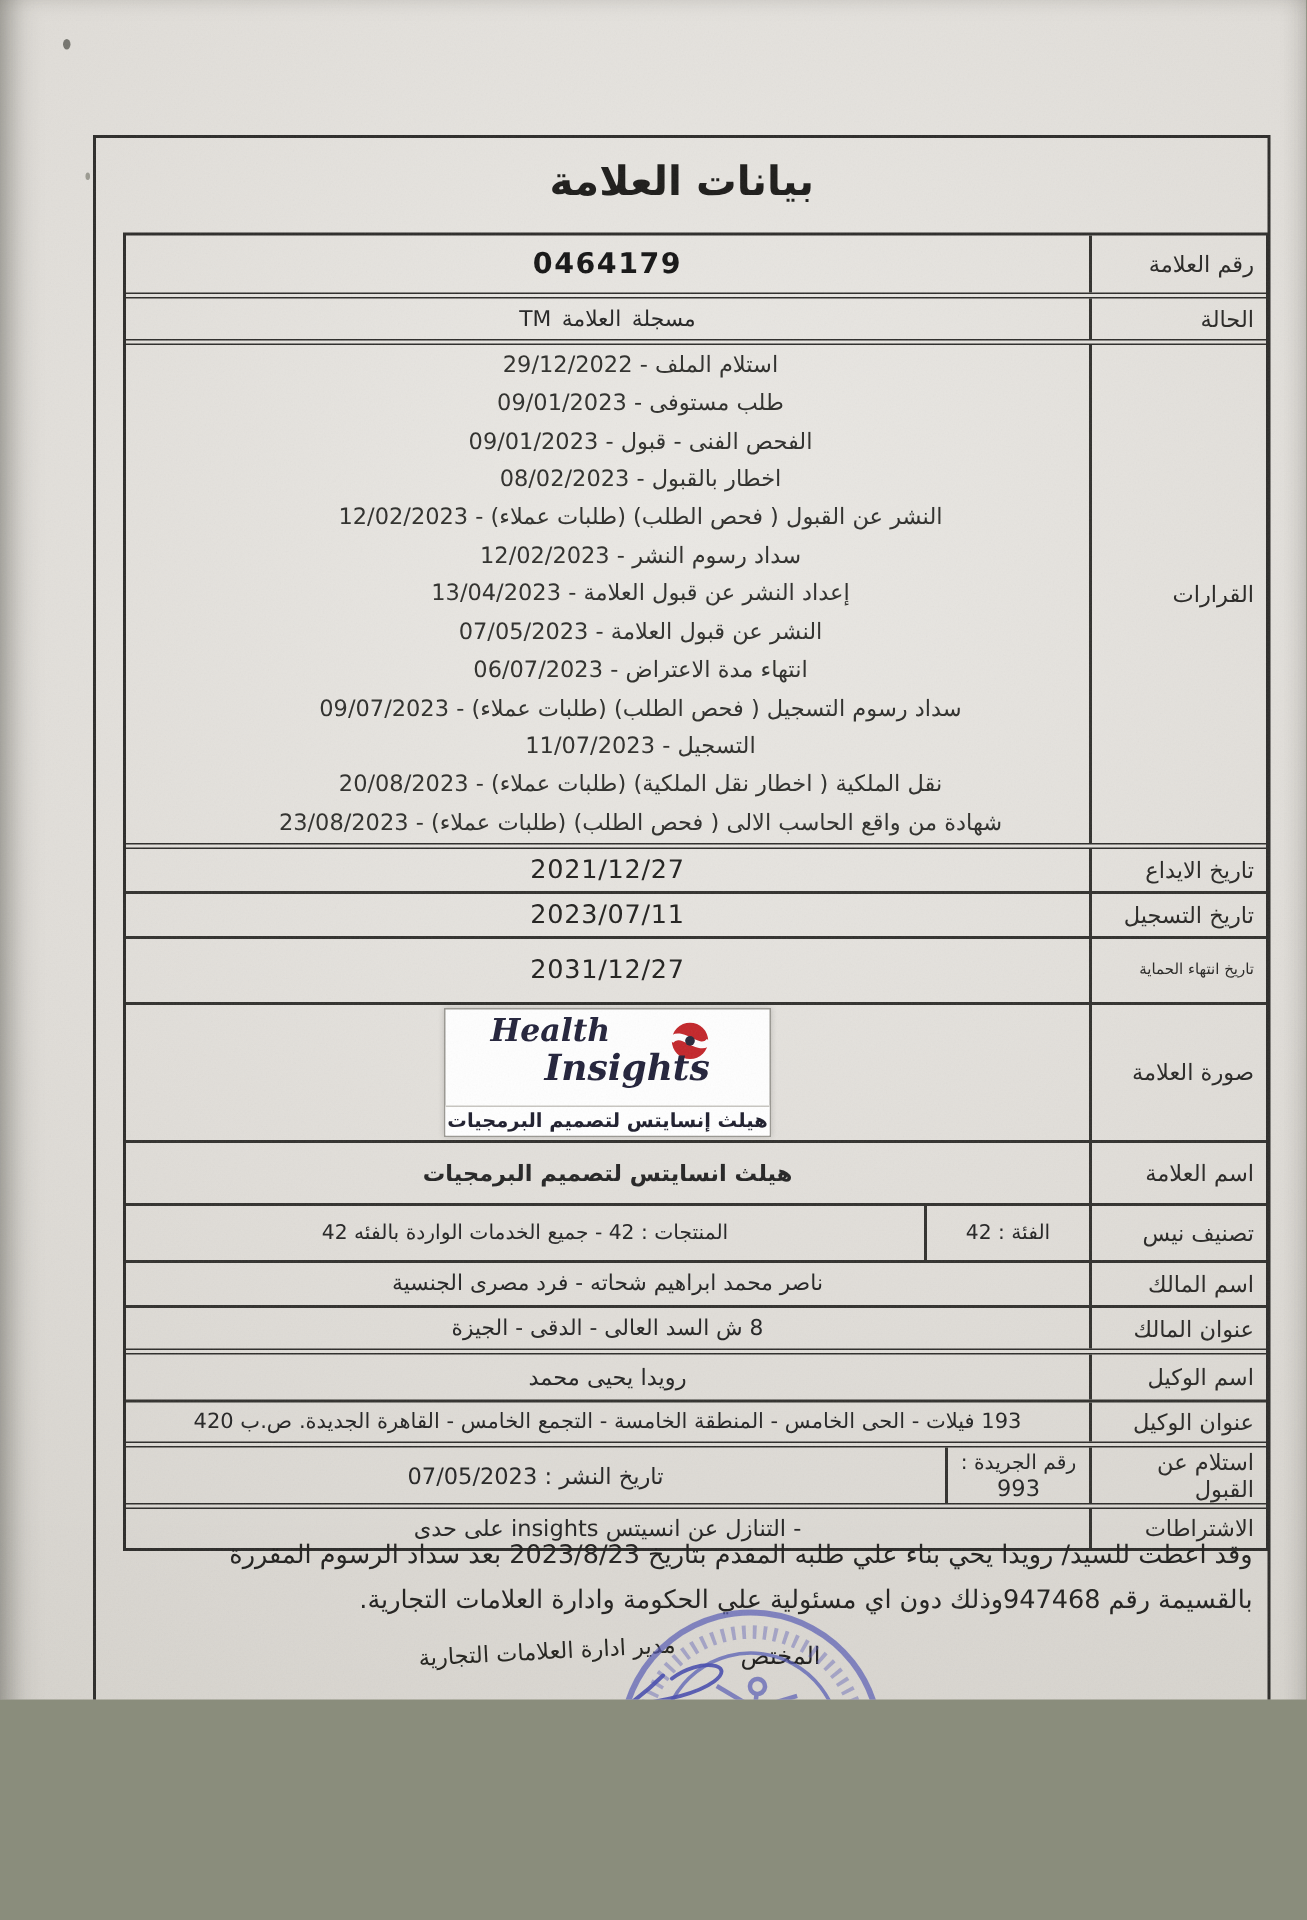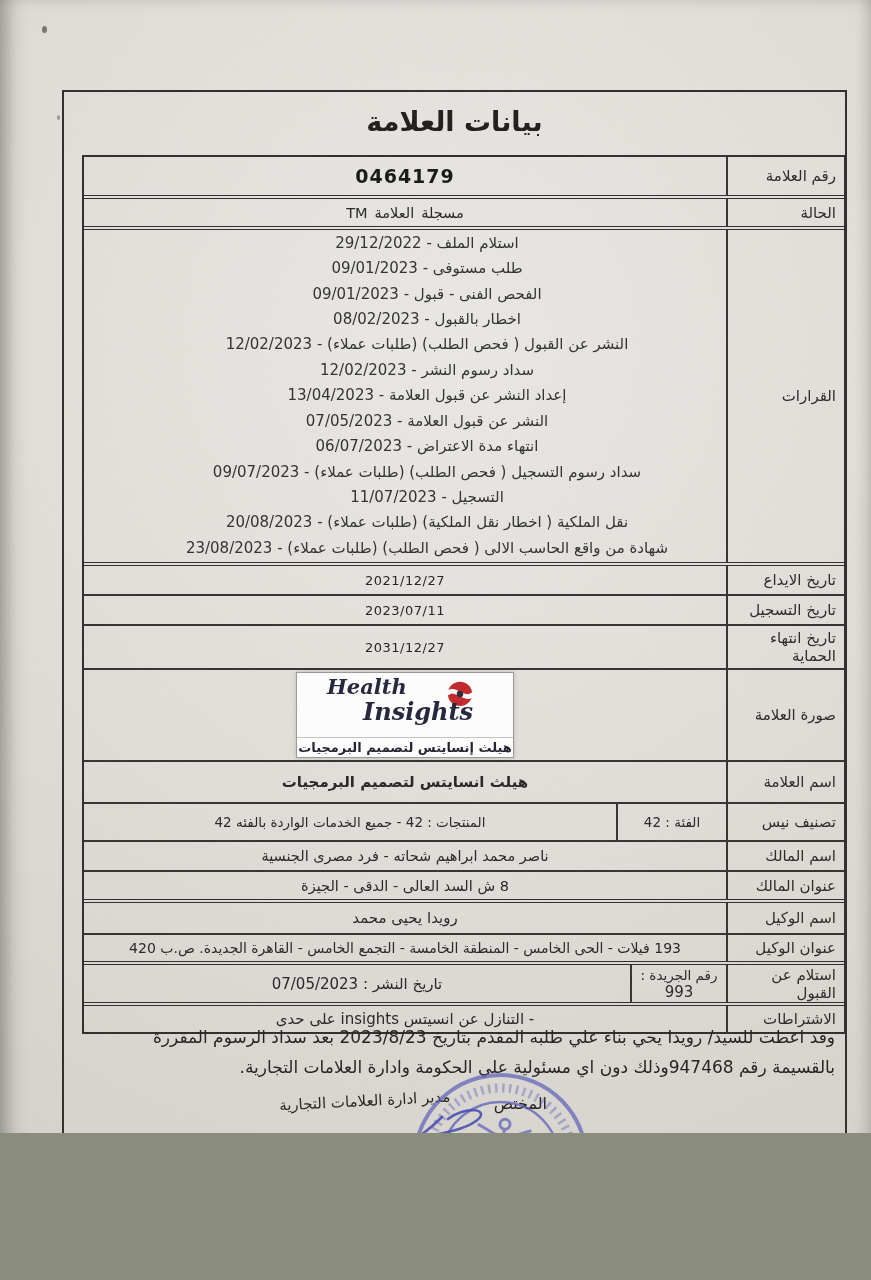--- a/index.html
+++ b/index.html
@@ -27,21 +27,21 @@
   .row:first-child{border-top:none;}
   .row.dbl{border-top:4px double #2e2d2b;}
   .lbl{width:118px;flex:0 0 118px;border-left:2px solid #33322f;display:flex;align-items:center;
     padding:2px 8px 2px 2px;font-size:15px;color:#2a2927;line-height:18px;box-sizing:border-box;}
   .val{flex:1;display:flex;align-items:center;justify-content:center;text-align:center;
     padding:1px 4px;font-size:15px;box-sizing:border-box;}
   .val.col{flex-direction:column;justify-content:center;padding-left:48px;}
   .num{font-size:19px;font-weight:bold;letter-spacing:1px;color:#161616;}
   .status-parts{display:flex;direction:ltr;gap:7px;font-size:14.5px;}
   .decisions{line-height:25.4px;font-size:15px;color:#30302d;}
-  .datev{font-size:13px;color:#232220;letter-spacing:.5px;text-align:center;}
+  .datev{font-size:17px;color:#232220;letter-spacing:.5px;text-align:center;}
   .bold{font-weight:bold;}
   .small13{font-size:13.5px;}
   .subcell{border-left:2px solid #33322f;display:flex;flex-direction:column;align-items:center;
     justify-content:center;box-sizing:border-box;font-size:13.5px;line-height:17px;padding:2px;}
 
   
   .logobox{width:216px;height:84px;background:#fefefe;border:1px solid #9a9892;position:relative;
     box-shadow:0 0 4px rgba(0,0,0,.18);direction:ltr;}
   .lg-health{position:absolute;left:30px;top:1px;font-family:"DejaVu Serif",serif;font-style:italic;
     font-weight:bold;font-size:21px;color:#23233b;}
@@ -124,21 +124,21 @@
           <div class="lbl">تاريخ الايداع</div>
           <div class="val datev">2021/12/27</div>
         </div>
 
         <div class="row" style="height:28px">
           <div class="lbl">تاريخ التسجيل</div>
           <div class="val datev">2023/07/11</div>
         </div>
 
         <div class="row" style="height:42px">
-          <div class="lbl" style="font-size:15px">تاريخ انتهاء الحماية</div>
+          <div class="lbl" style="font-size:10px">تاريخ انتهاء الحماية</div>
           <div class="val datev">2031/12/27</div>
         </div>
 
         <div class="row" style="height:90px">
           <div class="lbl">صورة العلامة</div>
           <div class="val">
             <div class="logobox">
               <span class="lg-health">Health</span>
               <span class="lg-swirl">
                 <svg width="36" height="36" viewBox="0 0 40 40">

